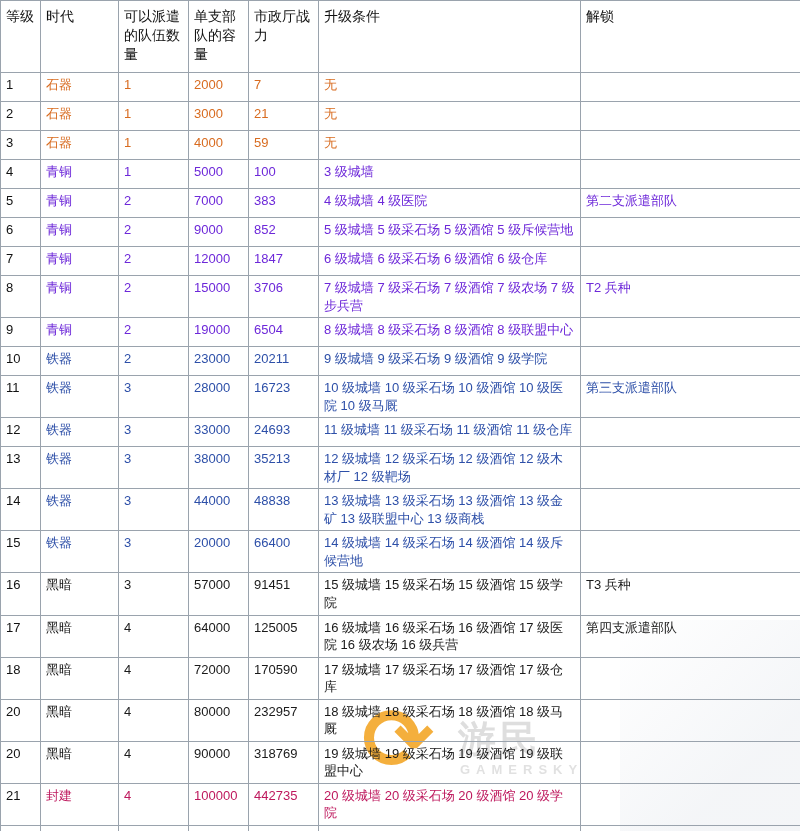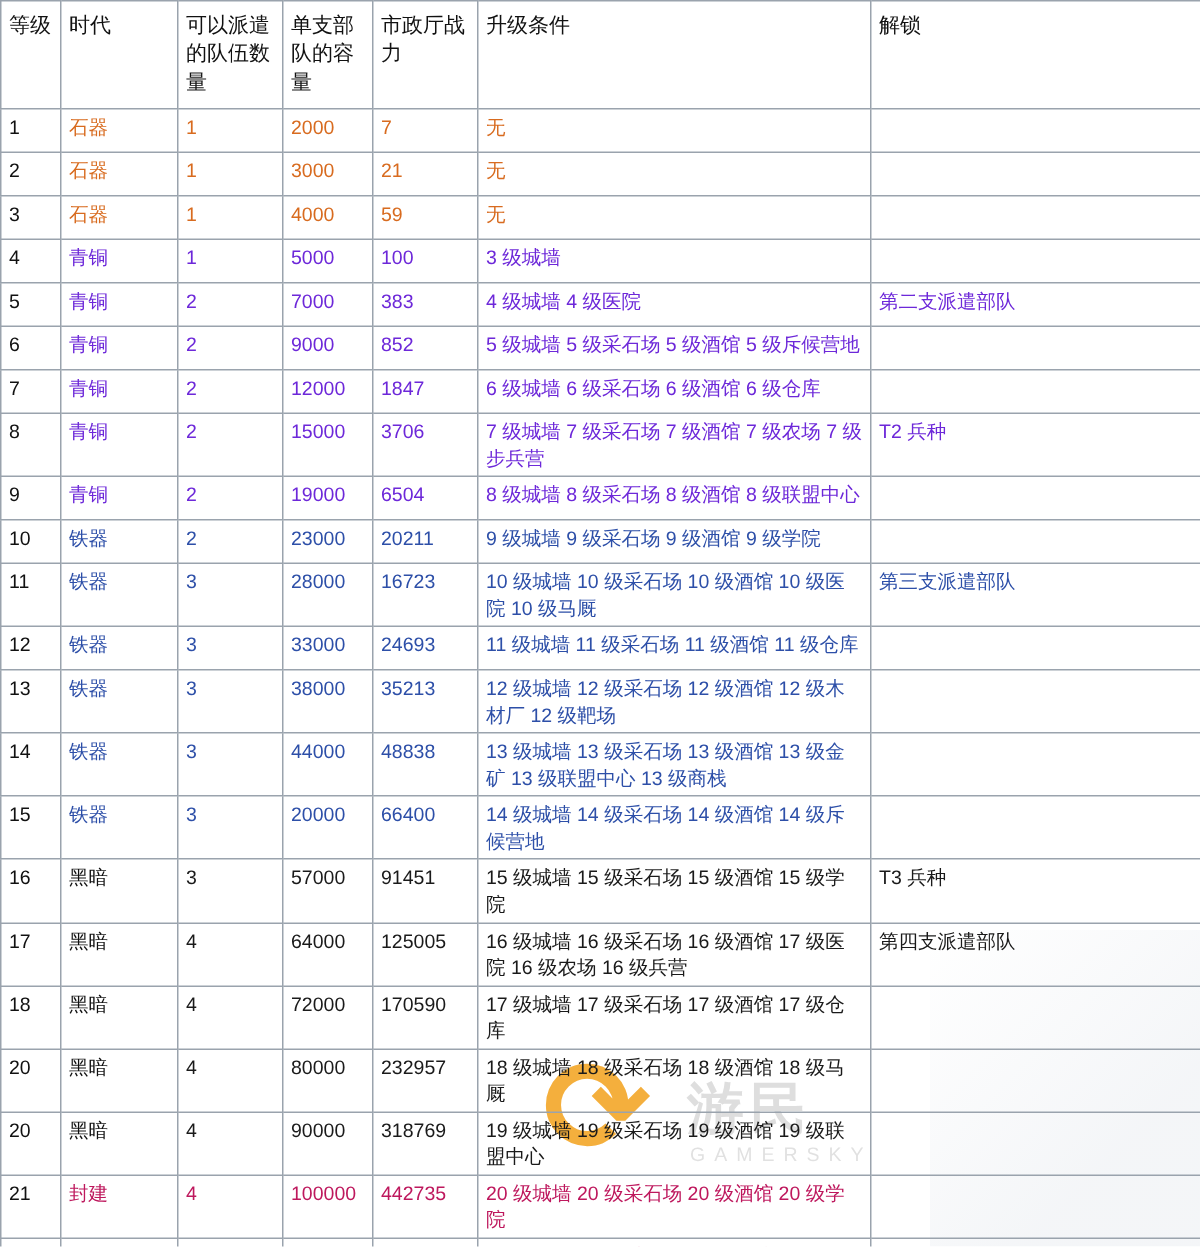--- a/index.html
+++ b/index.html
@@ -80,21 +80,21 @@
     font-weight:bold;
   }
   #wm-text{
     position:absolute;left:96px;top:26px;
     font-size:38px;color:#d9d9d9;letter-spacing:4px;
     font-weight:bold;
     text-align:right;
   }
   #wm-sub{
     position:absolute;left:98px;top:74px;
-    font-size:13px;color:#dcdcdc;letter-spacing:6px;
+    font-size:13px;color:#dcdcdc;letter-spacing:6px;font-weight:bold;
   }
   #corner-fade{
     position:absolute;right:0;top:620px;width:180px;height:211px;
     background:linear-gradient(135deg,rgba(255,255,255,0) 0%,rgba(235,238,242,.55) 70%);
     z-index:0;
   }
 </style>
 </head>
 <body>
 

